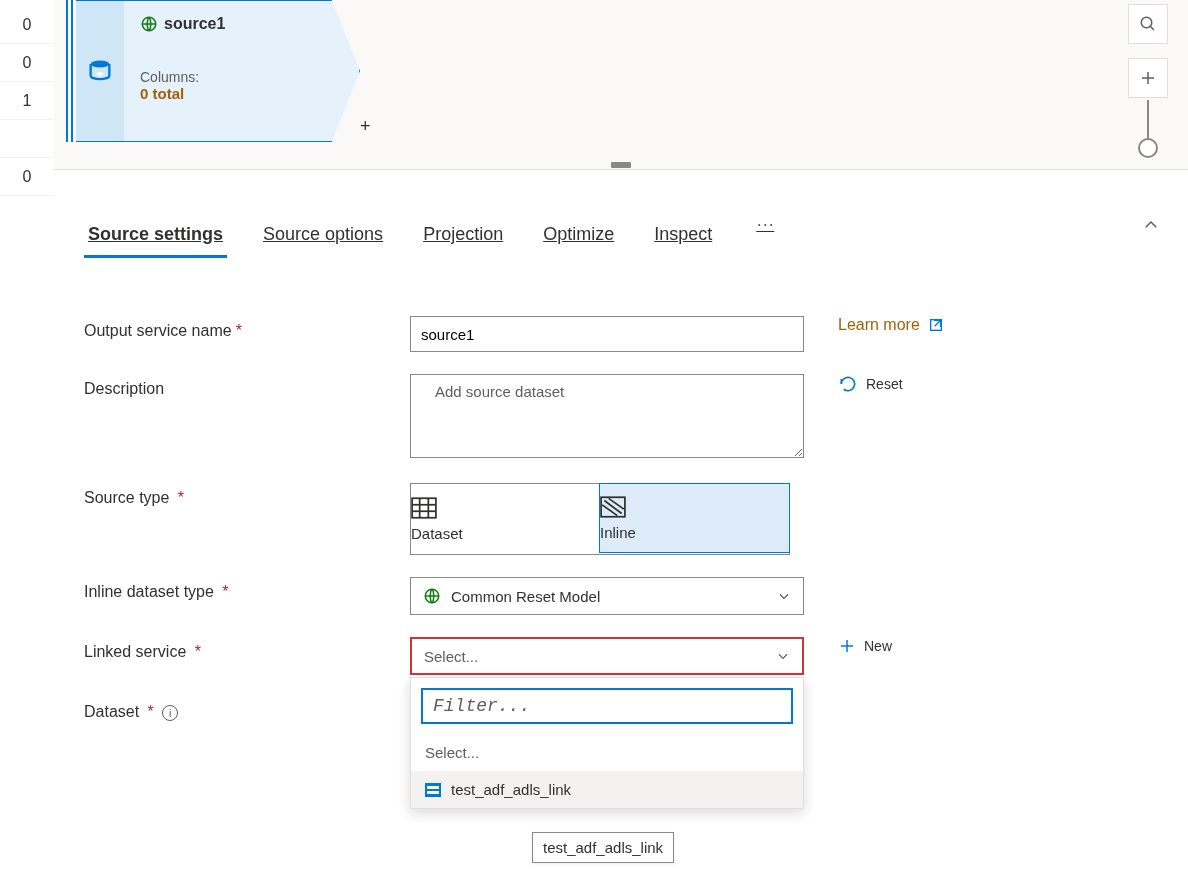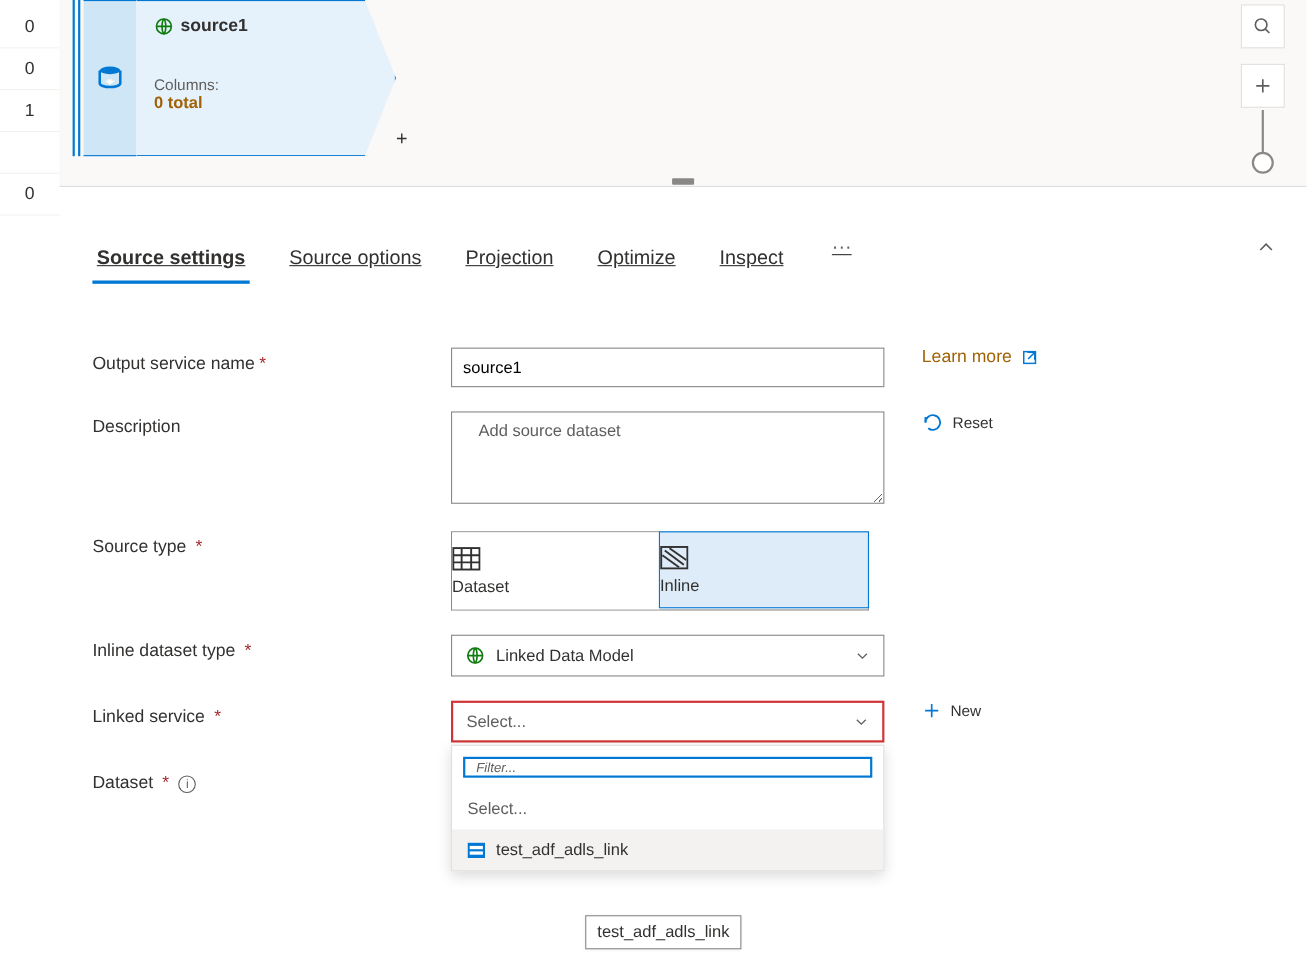--- a/index.html
+++ b/index.html
@@ -59,21 +59,21 @@
   .toggle-btn { flex:1; height:70px; display:flex; flex-direction:column; align-items:flex-start; justify-content:center; gap:6px; cursor:pointer; font-size:15px; background:#fff; }
   .toggle-btn.selected { background:#deecf9; border:1px solid #0078d4; margin:-1px; }
 
   .select { width:394px; height:38px; border:1px solid #8a8886; display:flex; align-items:center; padding:0 12px; justify-content:space-between; cursor:pointer; background:#fff; font-size:15px; }
   .select.error { border:2px solid #d13438; }
   .select .placeholder { color:#605e5c; }
   .select .val { display:flex; align-items:center; gap:10px; }
 
   .dropdown { position:absolute; width:394px; background:#fff; box-shadow:0 4px 12px rgba(0,0,0,.15); border:1px solid #e1dfdd; z-index:10; }
   .dd-filter { margin:10px; }
-  .dd-filter input { width:100%; height:19px; border:2px solid #0078d4; padding:0 10px; font-size:12px; font-family:Liberation Sans, sans-serif; }
+  .dd-filter input { width:100%; height:36px; border:2px solid #0078d4; padding:0 10px; font-size:18px; font-family:Liberation Mono, monospace; }
   .dd-filter input::placeholder { color:#605e5c; font-style:italic; }
   .dd-item { padding:10px 14px; font-size:15px; cursor:pointer; display:flex; align-items:center; gap:10px; }
   .dd-item.placeholder { color:#605e5c; }
   .dd-item.hover { background:#f3f2f1; }
 
   .tooltip { position:absolute; background:#fff; border:1px solid #8a8886; padding:6px 10px; font-size:15px; box-shadow:0 1px 3px rgba(0,0,0,.08); }
 
   .link { color:#a16207; font-size:16px; }
 
   
@@ -214,21 +214,21 @@
 
       <div class="row">
         <div class="lab"><span>Inline dataset type</span><span class="req"> *</span></div>
         <div class="field">
           <div class="select">
             <span class="val">
               <svg width="18" height="18" viewBox="0 0 24 24" fill="none" stroke="#107c10" stroke-width="2">
                   <circle cx="12" cy="12" r="9"></circle>
                   <path d="M3 12h18M12 3c3 3 3 15 0 18M12 3c-3 3-3 15 0 18"></path>
                 </svg>
-              <span>Linked Data Model</span>
+              <span>Common Reset Model</span>
             </span>
             <svg class="chev" viewBox="0 0 24 24" fill="none" stroke="#605e5c" stroke-width="2">
                 <polyline points="5 9 12 16 19 9"></polyline>
               </svg>
           </div>
         </div>
       </div>
 
       <div class="row" style="position:relative;">
         <div class="lab"><span>Linked service</span><span class="req"> *</span></div>

